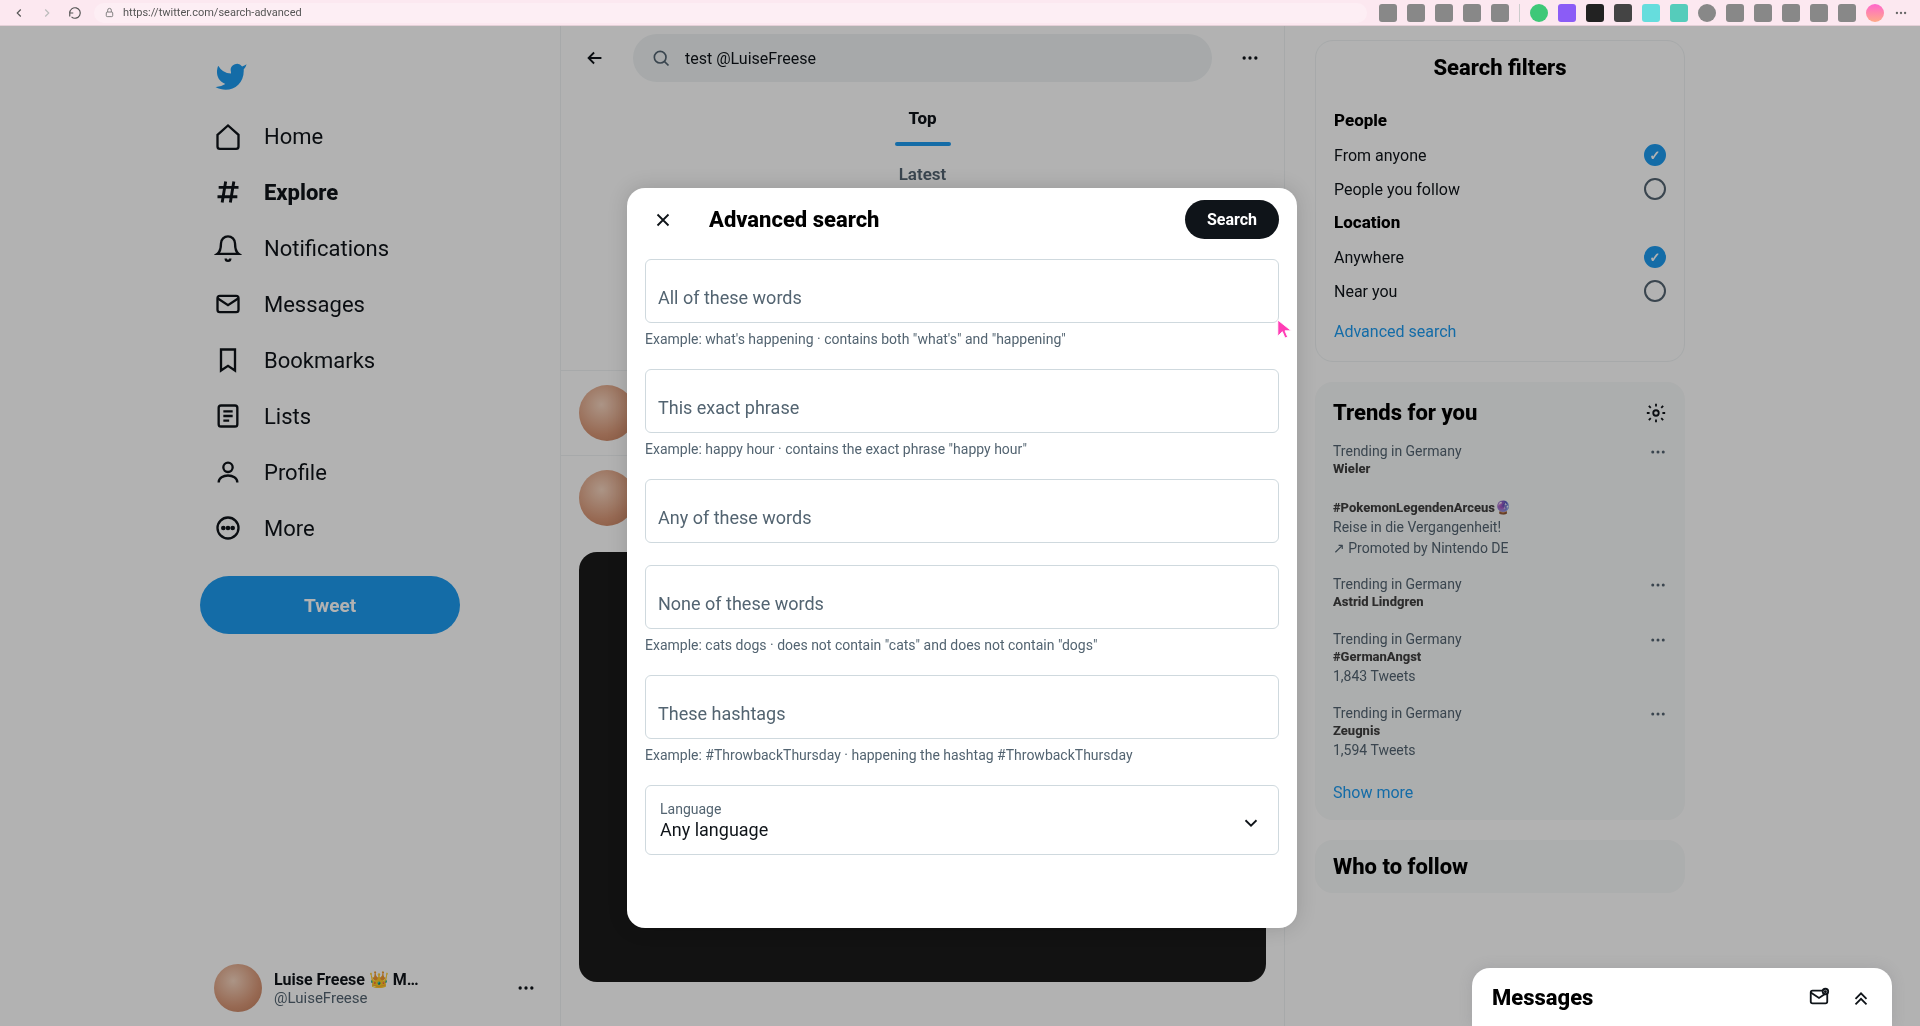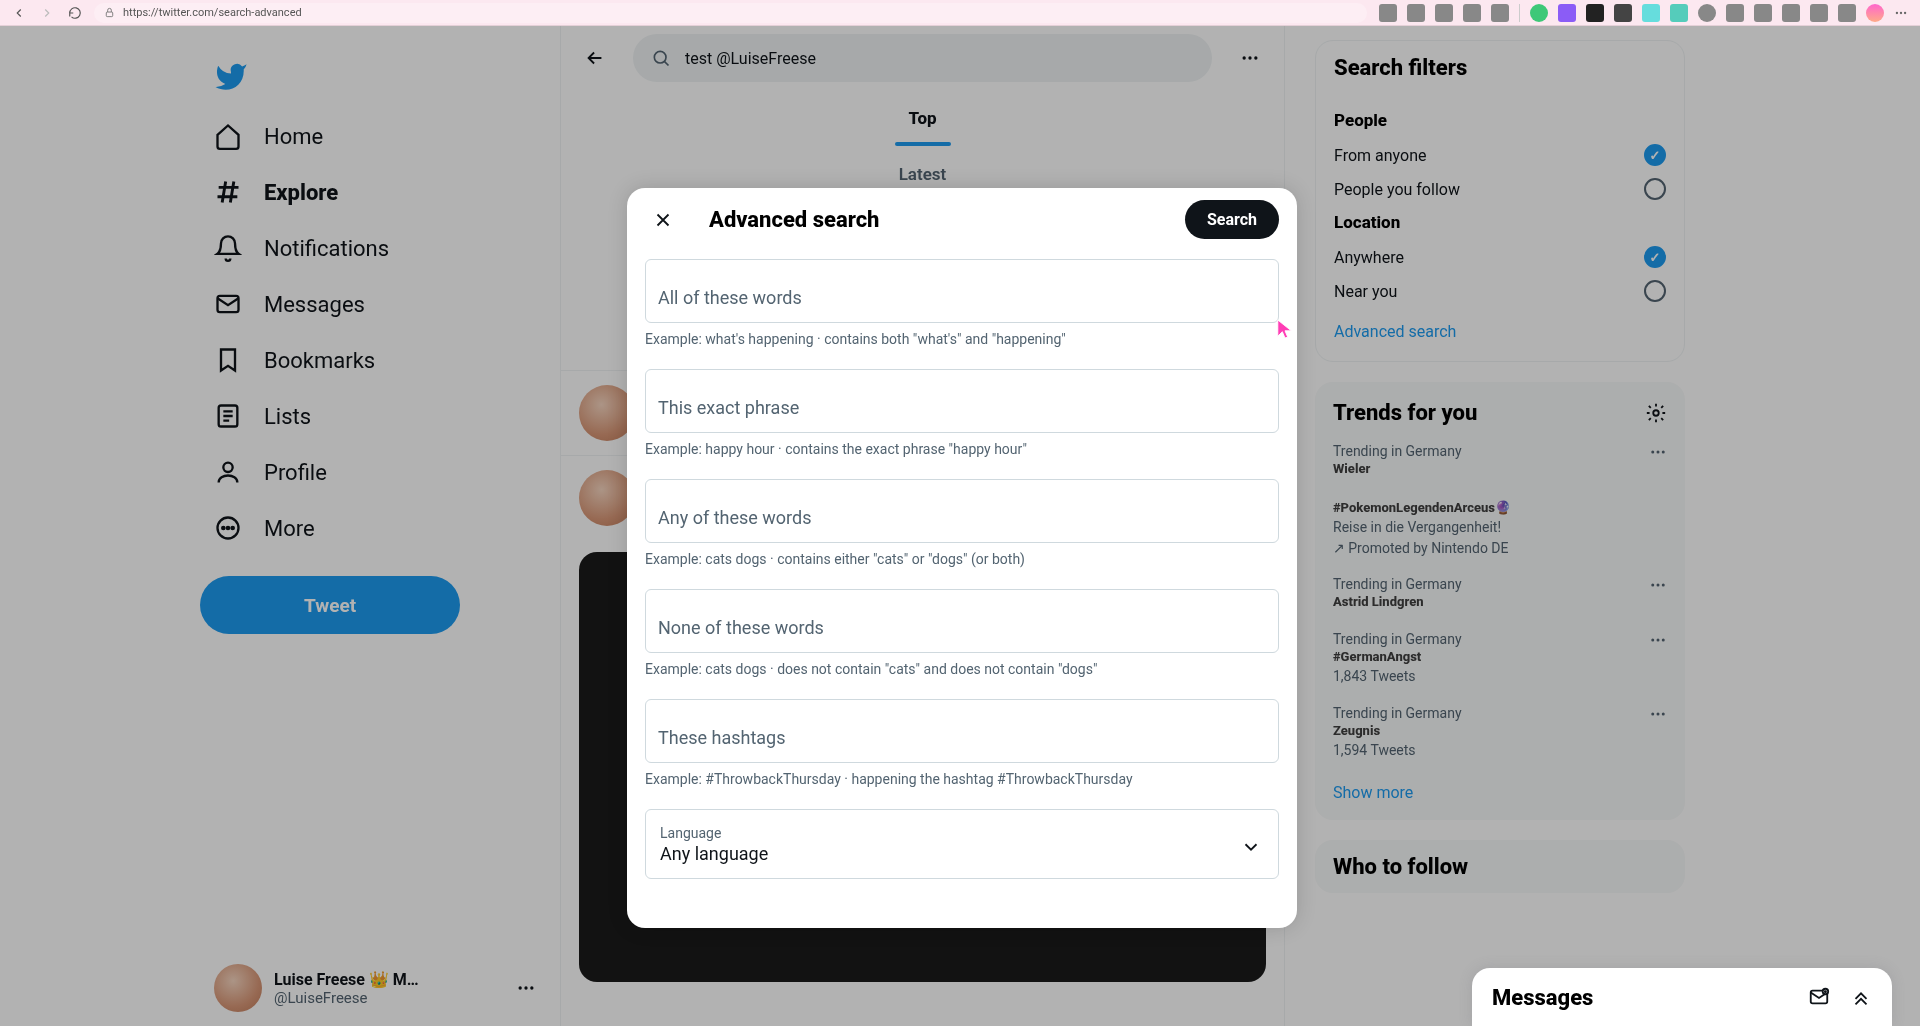--- a/index.html
+++ b/index.html
@@ -182,21 +182,21 @@
   padding: 14px 0 0 30px;
 }
 .right-inner { width: 370px; }
 .filters-card {
   background: #fff;
   border: 1px solid #eff3f4;
   border-radius: 18px;
   padding: 14px 18px 20px;
   margin-bottom: 20px;
 }
-.filters-card h2 { font-size: 22px; font-weight: 800; margin-bottom: 30px; }
+.filters-card h2 { font-size: 22px; font-weight: 800; margin-bottom: 30px; text-align: center; }
 .filter-section-title { font-weight: 800; font-size: 17px; margin-bottom: 8px; margin-top:6px;}
 .filter-row {
   display: flex;
   justify-content: space-between;
   align-items: center;
   padding: 6px 0;
   font-size: 16px;
   color: #0f1419;
 }
 .radio {
@@ -601,21 +601,20 @@
       <div class="field-group">
         <div class="text-input">
           <span>This exact phrase</span>
         </div>
         <div class="hint">Example: happy hour · contains the exact phrase "happy hour"</div>
       </div>
       <div class="field-group">
         <div class="text-input">
           <span>Any of these words</span>
         </div>
-        <div class="hint">Example: cats dogs · contains either "cats" or "dogs" (or both)</div>
       </div>
       <div class="field-group">
         <div class="text-input">
           <span>None of these words</span>
         </div>
         <div class="hint">Example: cats dogs · does not contain "cats" and does not contain "dogs"</div>
       </div>
       <div class="field-group">
         <div class="text-input">
           <span>These hashtags</span>

